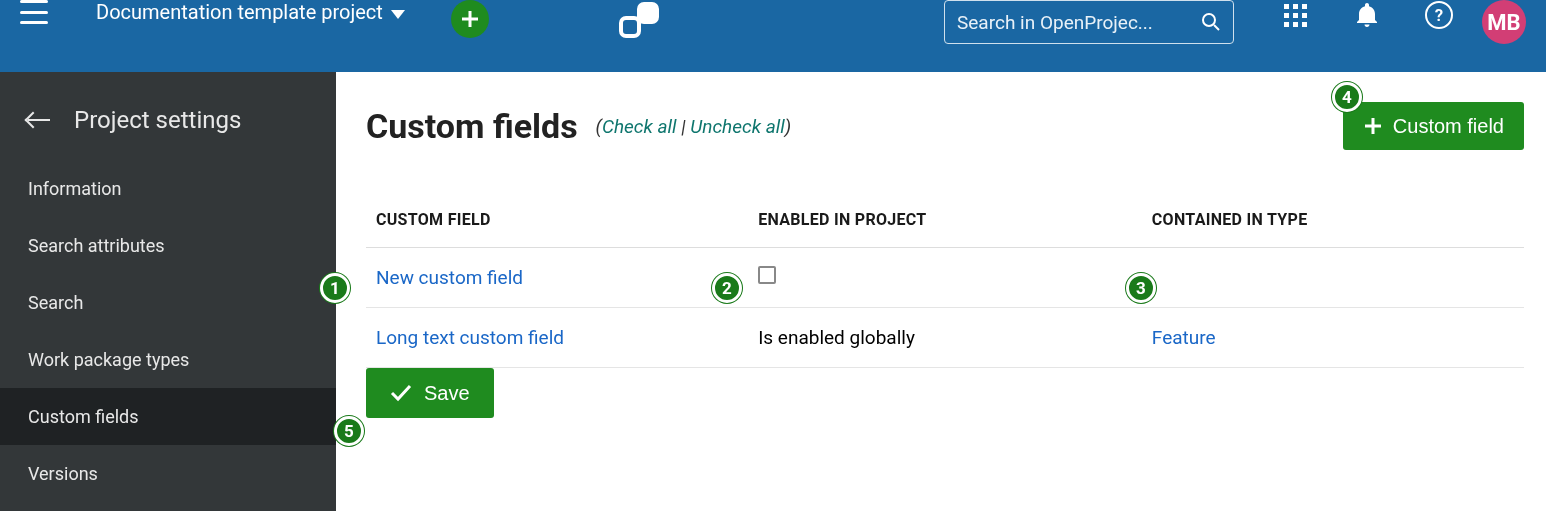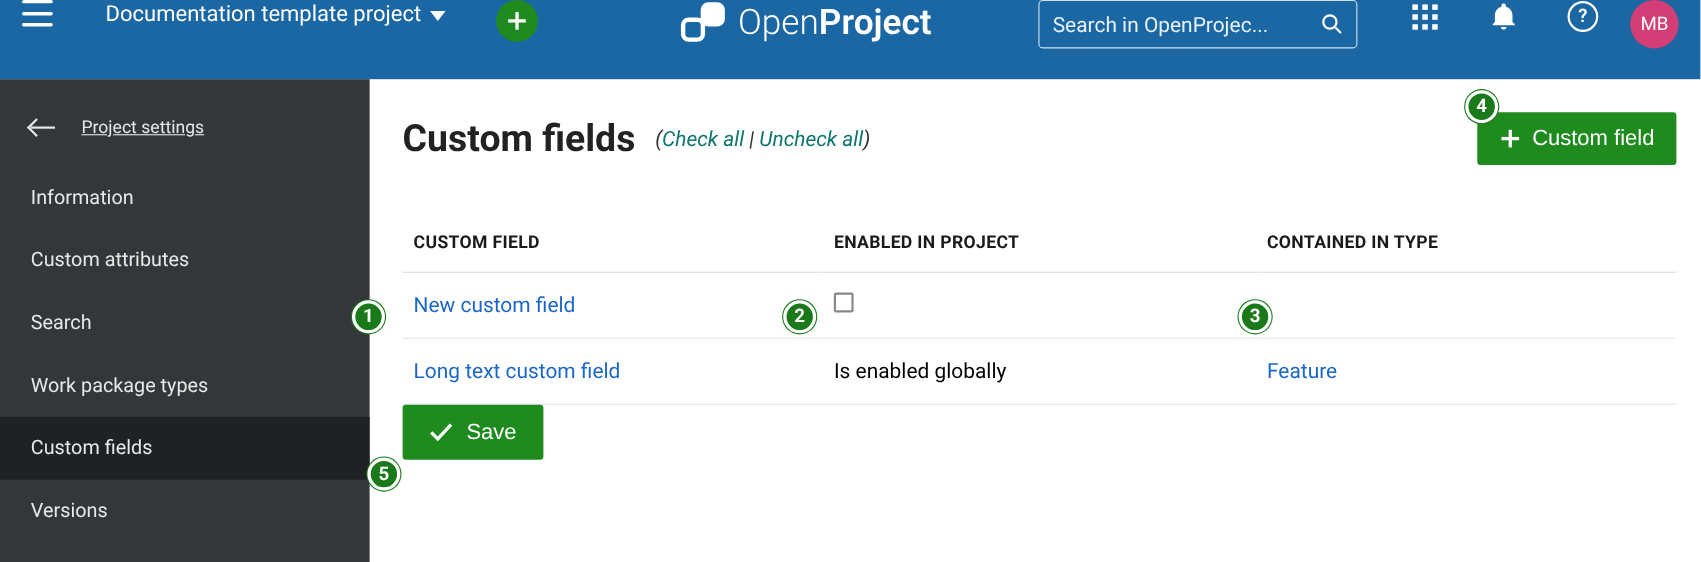--- a/index.html
+++ b/index.html
@@ -69,39 +69,38 @@
   .apps-grid span { background:#fff; width:5px;height:5px;}
   .bell { position:relative; }
   .help-circle {
     width:28px;height:28px;border:2px solid #fff;border-radius:50%;
     display:flex;align-items:center;justify-content:center;font-size:17px;font-weight:600;
   }
   .avatar {
     width:44px;height:44px;border-radius:50%;
     background:#d23e75;
     display:flex;align-items:center;justify-content:center;
-    font-size:17px;font-weight:400;color:#fff;
+    font-size:22px;font-weight:700;color:#fff;
     margin-left:10px;
     cursor:pointer;
   }
 
   
   .body-row { display:flex; height:calc(100% - 72px); }
   .sidebar {
     width:336px;
     background:#333739;
     color:#e8e8e8;
     padding-top:18px;
     font-size:18px;
   }
   .sidebar .sb-title {
     display:flex;align-items:center;gap:24px;
     padding:16px 28px 26px 28px;
-    font-size:16px;
-    text-decoration:underline;
+    font-size:24px;
   }
   .sidebar .back-arrow { width:22px;height:2px;background:#e8e8e8;position:relative;}
   .sidebar .back-arrow::before{content:"";position:absolute;left:-1px;top:-5px;width:10px;height:10px;border-left:2px solid #e8e8e8;border-bottom:2px solid #e8e8e8;transform:rotate(45deg);}
   .sb-item {
     padding:18px 28px;
     cursor:pointer;
   }
   .sb-item.active { background:#1f2224; }
 
   .main {
@@ -193,21 +192,20 @@
   </div>
 
   <div class="logo">
     <svg width="44" height="40" viewBox="0 0 44 40">
       <g fill="none" stroke="#fff" stroke-width="4">
         <rect x="22" y="4" width="18" height="18" rx="5"></rect>
         <rect x="4" y="18" width="18" height="18" rx="5"></rect>
       </g>
       <rect x="22" y="4" width="18" height="18" rx="5" fill="#fff"></rect>
     </svg>
-    <span><span>Open</span><strong>Project</strong></span>
   </div>
 
   <div class="search-wrap">
     <span>Search in OpenProjec...</span>
     <svg width="20" height="20" viewBox="0 0 20 20">
         <circle cx="8" cy="8" r="6" fill="none" stroke="#fff" stroke-width="2"></circle>
         <line x1="13" y1="13" x2="18" y2="18" stroke="#fff" stroke-width="2"></line>
       </svg>
   </div>
 
@@ -237,21 +235,21 @@
   </div>
 </div>
 
 <div class="body-row">
   <div class="sidebar">
     <div class="sb-title">
       <span class="back-arrow"></span>
       <span>Project settings</span>
     </div>
     <div class="sb-item"><span>Information</span></div>
-    <div class="sb-item"><span>Custom attributes</span></div>
+    <div class="sb-item"><span>Search attributes</span></div>
     <div class="sb-item"><span>Search</span></div>
     <div class="sb-item"><span>Work package types</span></div>
     <div class="sb-item active"><span>Custom fields</span></div>
     <div class="sb-item"><span>Versions</span></div>
   </div>
 
   <div class="main">
     <div class="page-head">
       <h1>Custom fields</h1>
       <span class="checkall">

